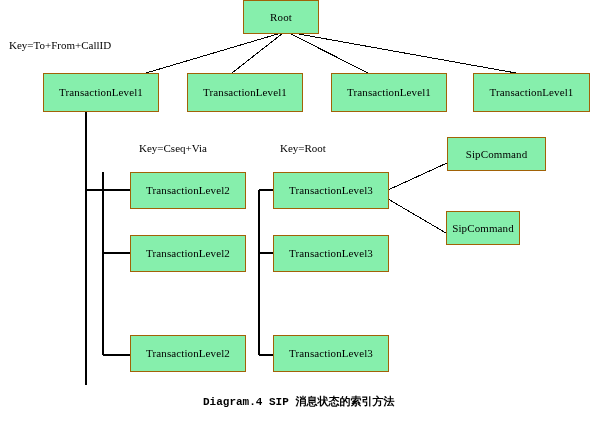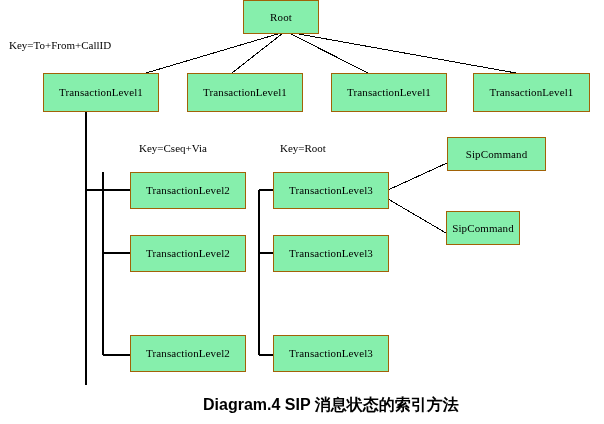--- a/index.html
+++ b/index.html
@@ -44,23 +44,23 @@
   }
   .key-label {
     position: absolute;
     font-size: 11px;
     line-height: 1;
     white-space: nowrap;
     color: #000000;
   }
   .caption {
     position: absolute;
-    font-family: Liberation Sans, sans-serif;
+    font-family: Liberation Mono, monospace;
     font-weight: bold;
-    font-size: 16px;
+    font-size: 11px;
     line-height: 1;
     white-space: nowrap;
     color: #000000;
   }
 </style>
 </head>
 <body>
 
 <div id="canvas">
 

